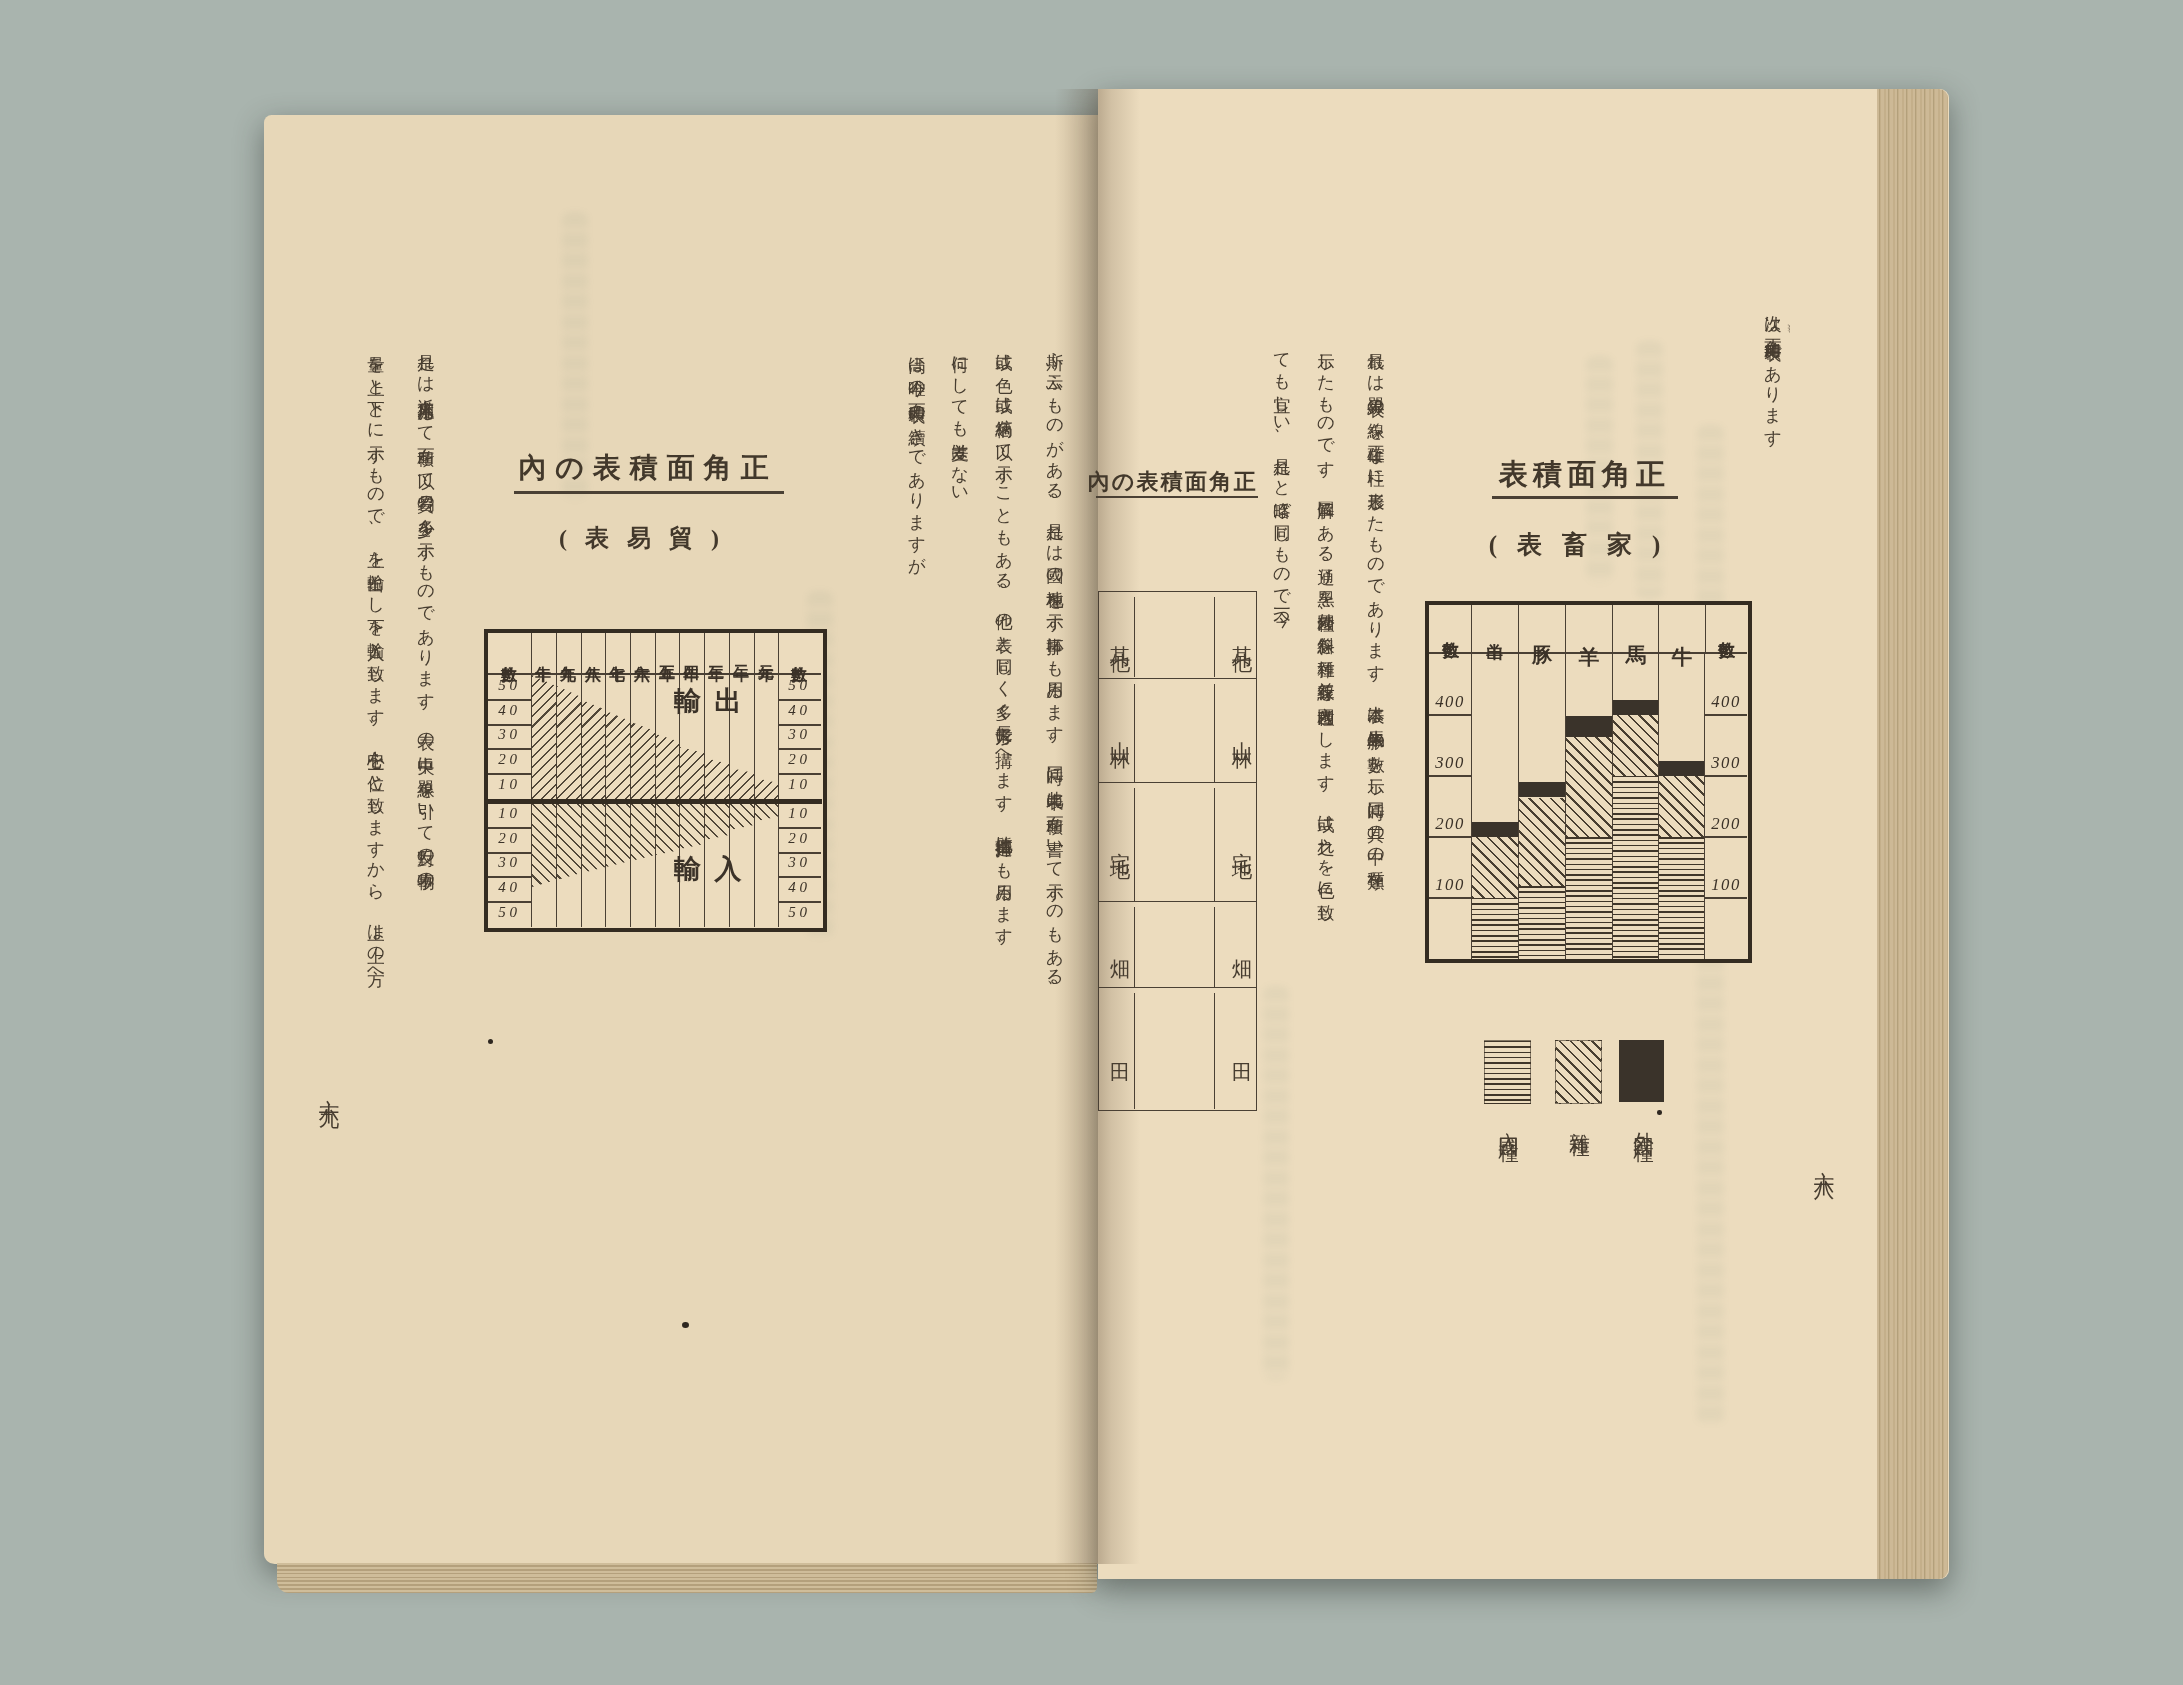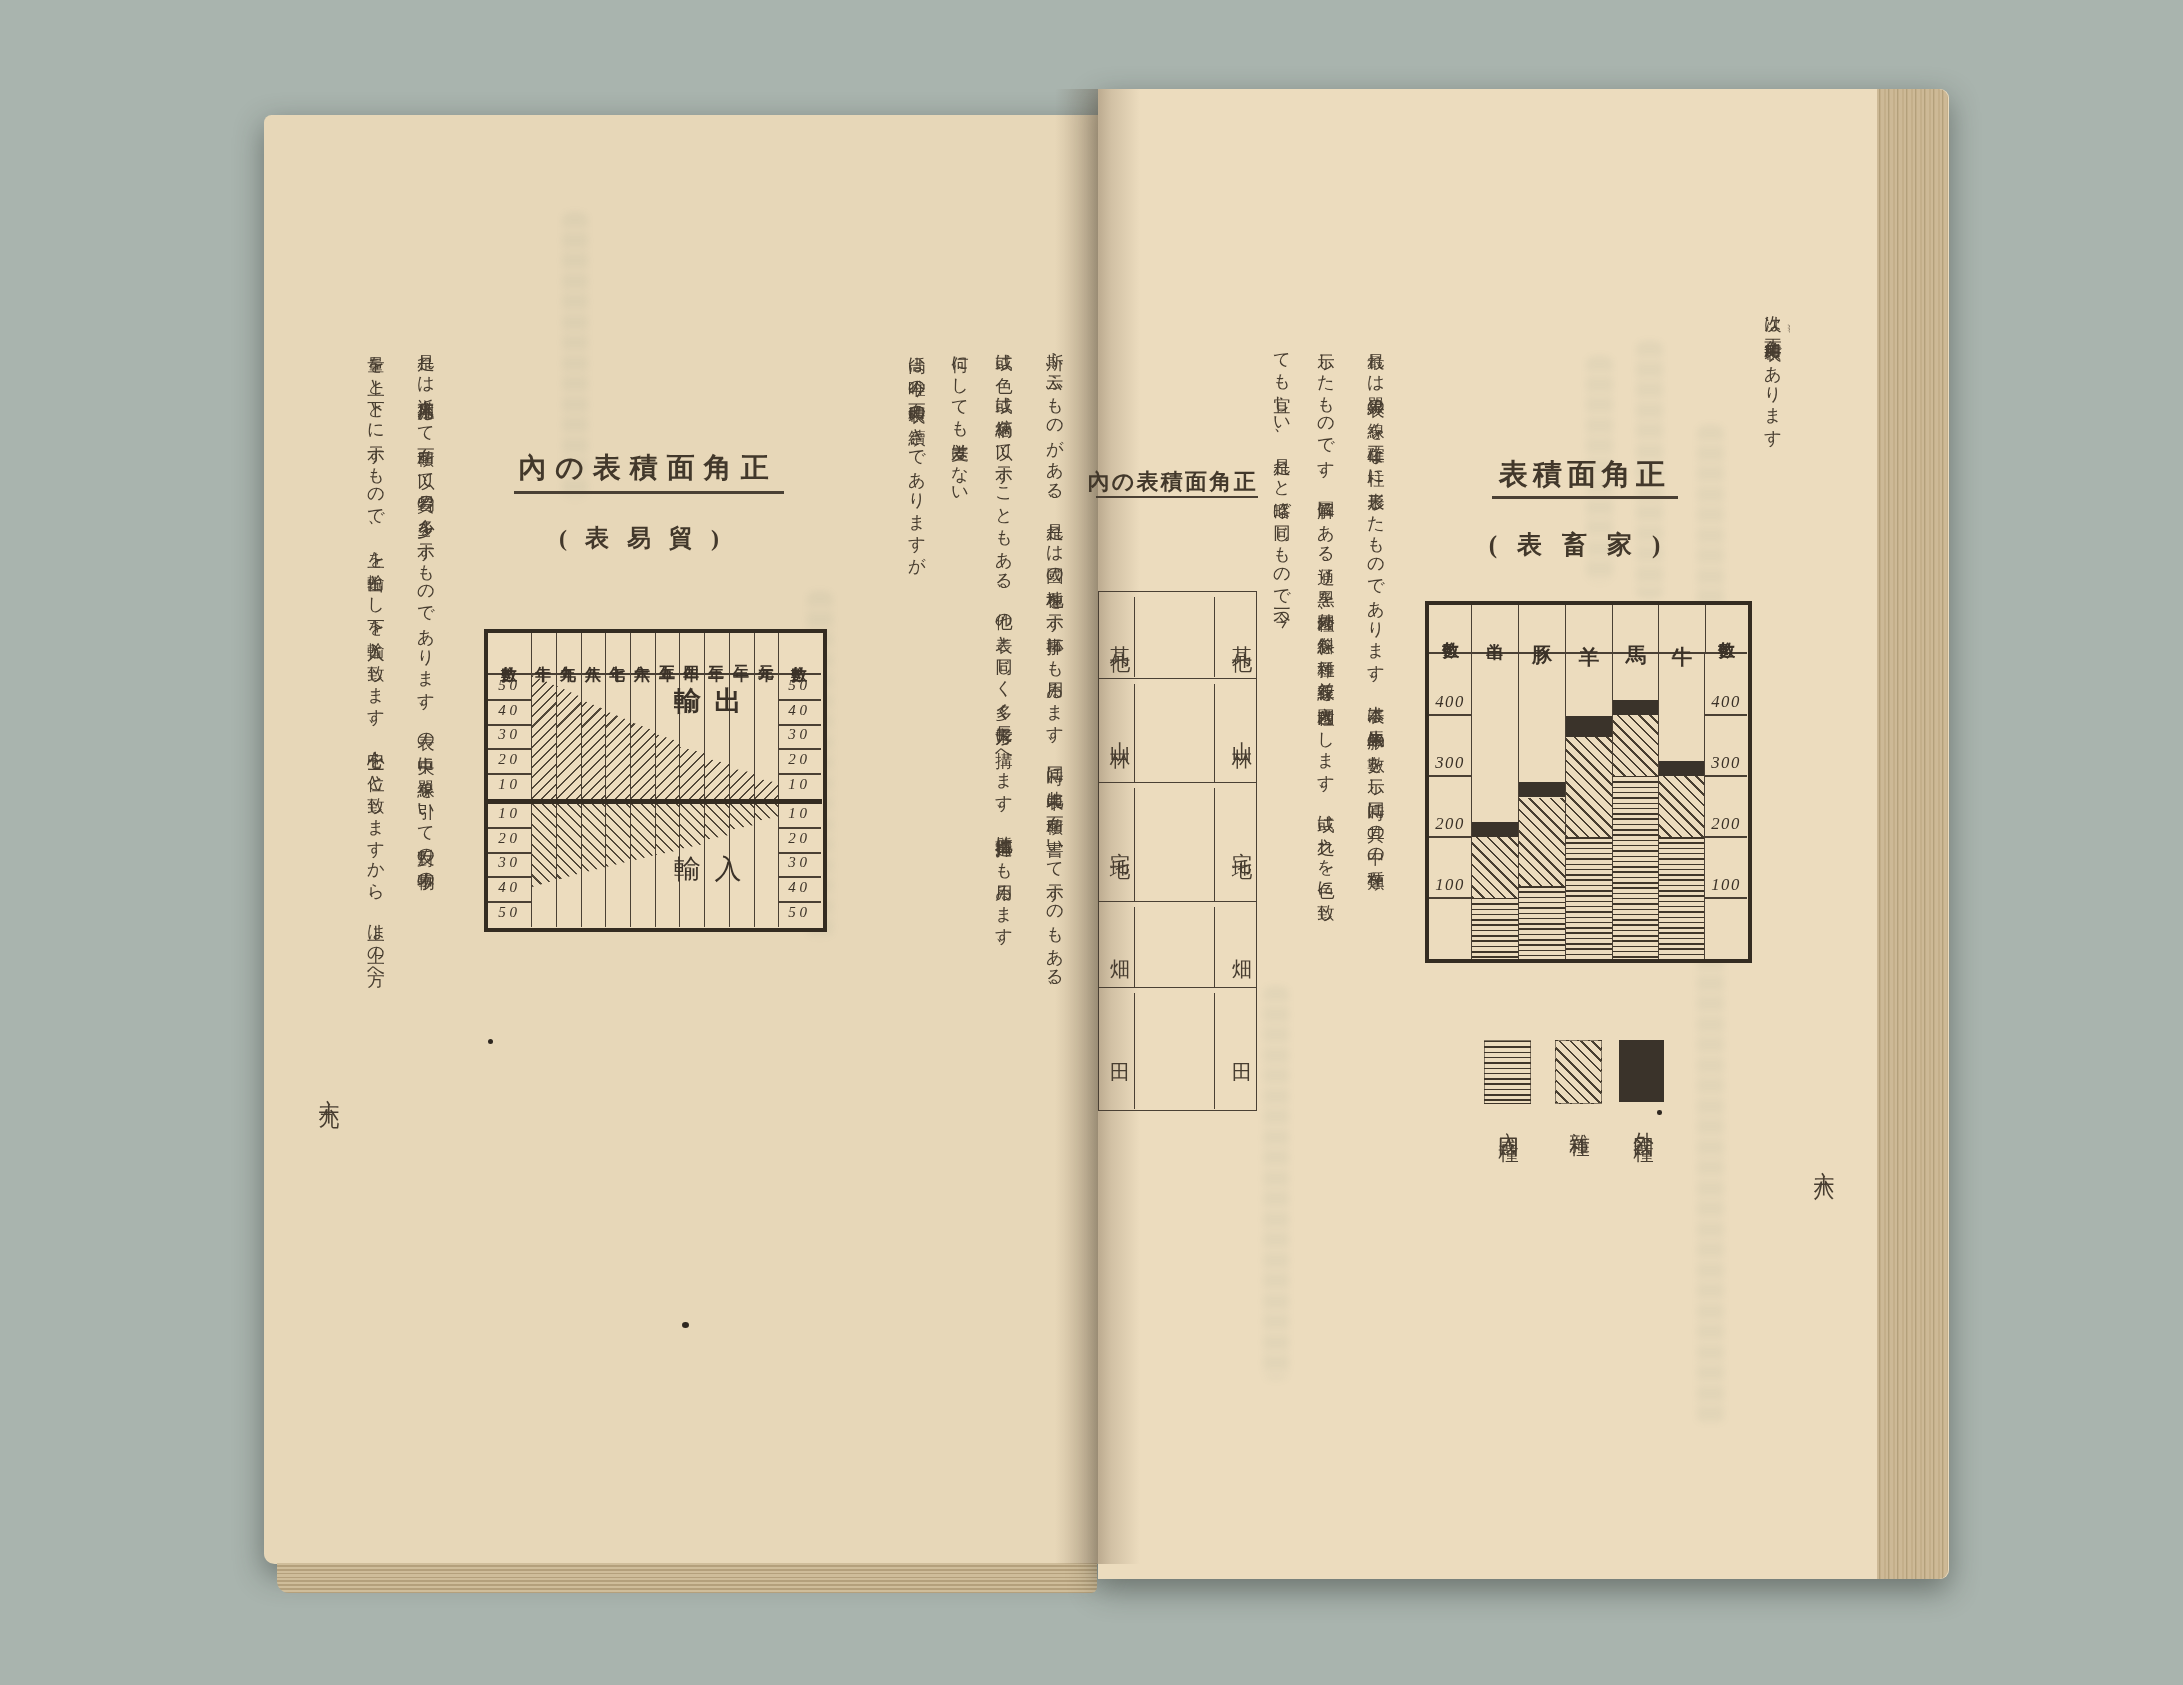--- a/index.html
+++ b/index.html
@@ -262,21 +262,21 @@
       <div class="cell" style="left:241px;top:42px;width:25px;height:252px;border-left:1.5px solid #4a4034;">
         <div class="hatch-up" style="position:absolute;left:0;top:0;width:100%;height:124px;clip-path:polygon(0 93px,100% 98px,100% 124px,0 124px);"></div>
         <div class="hatch-down" style="position:absolute;left:0;top:128px;width:100%;height:124px;clip-path:polygon(0 0,100% 0,100% 22px,0 27px);"></div>
       </div>
       <div class="cell" style="left:266px;top:42px;width:25px;height:252px;border-left:1.5px solid #4a4034;border-right:1.5px solid #4a4034;">
         <div class="hatch-up" style="position:absolute;left:0;top:0;width:100%;height:124px;clip-path:polygon(0 103px,100% 108px,100% 124px,0 124px);"></div>
         <div class="hatch-down" style="position:absolute;left:0;top:128px;width:100%;height:124px;clip-path:polygon(0 0,100% 0,100% 13.6px,0 18.5px);"></div>
       </div>
       <div class="cline" style="left:0;top:166px;width:334px;height:4.5px;background:#342c21;"></div>
       <div style="position:absolute;left:186px;top:50px;font-size:27px;font-weight:700;letter-spacing:13.6px;color:#3b3228;white-space:nowrap;">輸出</div>
-      <div style="position:absolute;left:186px;top:218px;font-size:27px;font-weight:400;letter-spacing:13.6px;color:#3b3228;white-space:nowrap;">輸入</div>
+      <div style="position:absolute;left:186px;top:218px;font-size:27px;font-weight:700;letter-spacing:13.6px;color:#3b3228;white-space:nowrap;">輸入</div>
     </div>
 
   <div class="vtext" style="left:408px;top:341px;height:932px;">是れは近來往々用ゐて面積を以て貿易の多少を示すものであります、表の中央に單線を引いて反對の事物の</div>
   <div class="vtext" style="left:358px;top:343px;height:970px;">量を上と下とに示すもので、上を輸出とし下を輸入と致します、中心を一位と致しますから、上は上の方へ</div>
 
   <div class="vtext pagenum" style="left:311px;top:1083px;height:91px;">六十九</div>
 
   <div class="speck" style="left:682px;top:1322px;width:6.8px;height:6px;"></div>
   <div class="speck" style="left:488px;top:1039px;width:5.3px;height:5.3px;"></div>
   <div class="speck" style="left:1657px;top:1110px;width:4.5px;height:4.5px;"></div>

